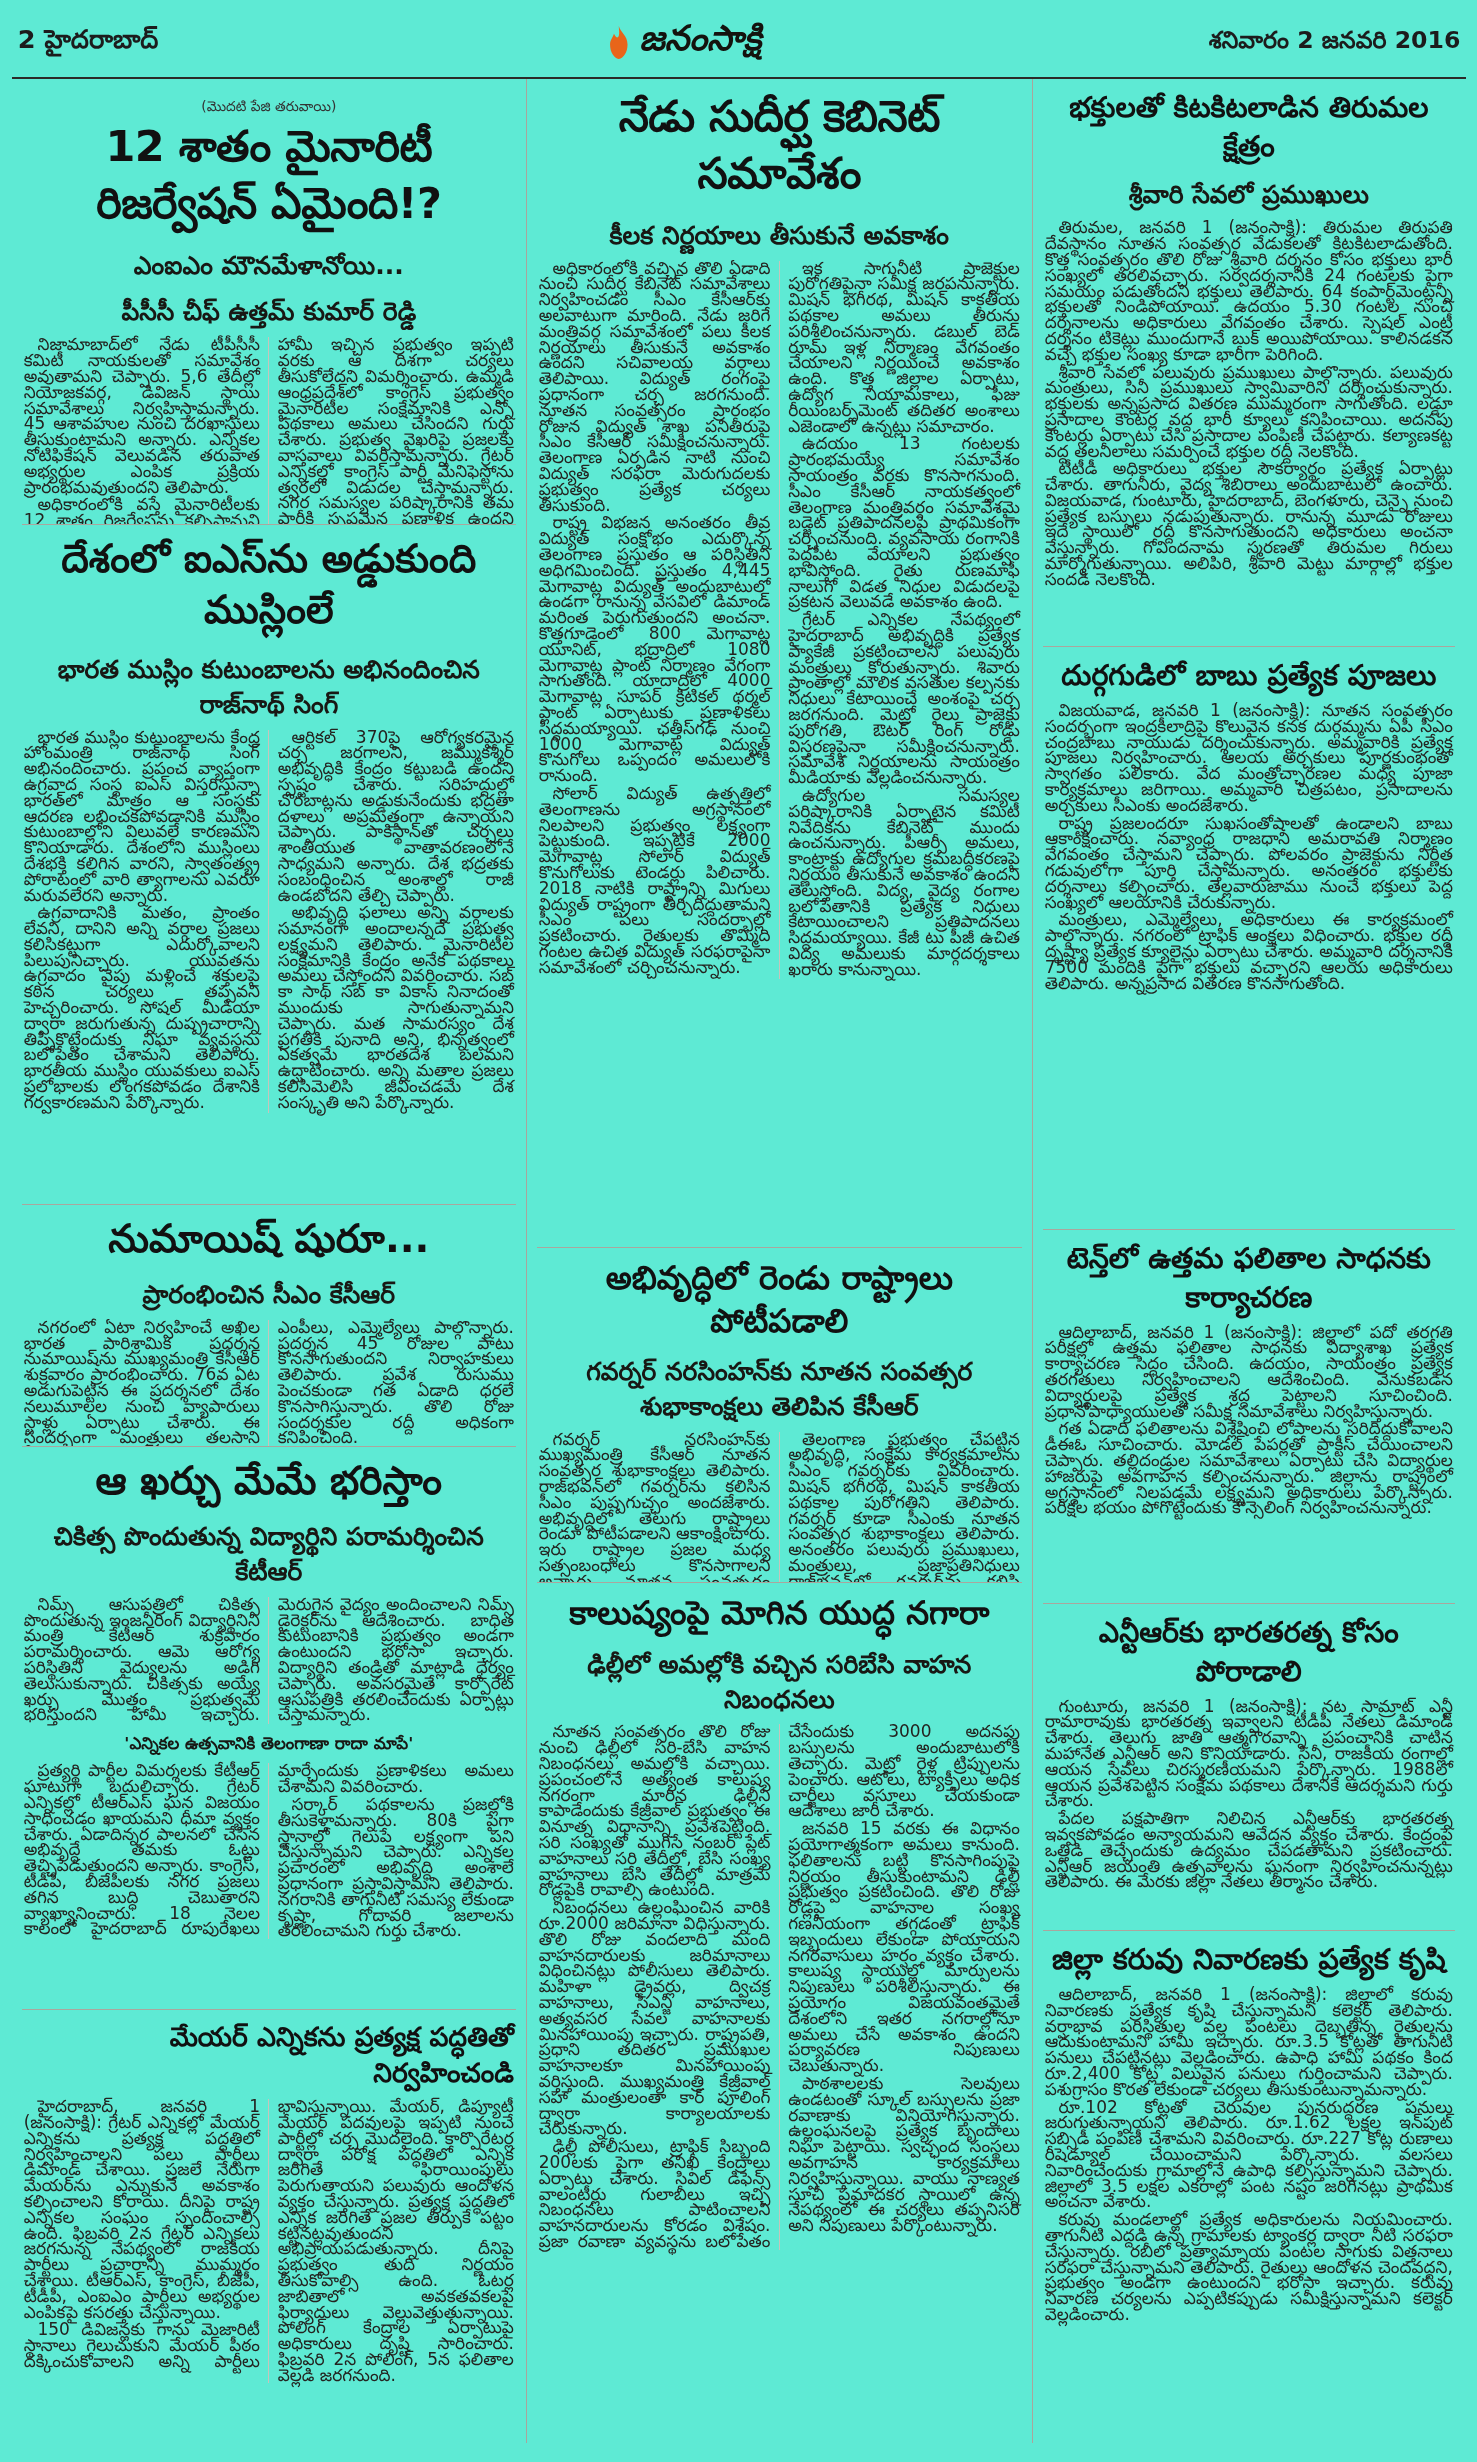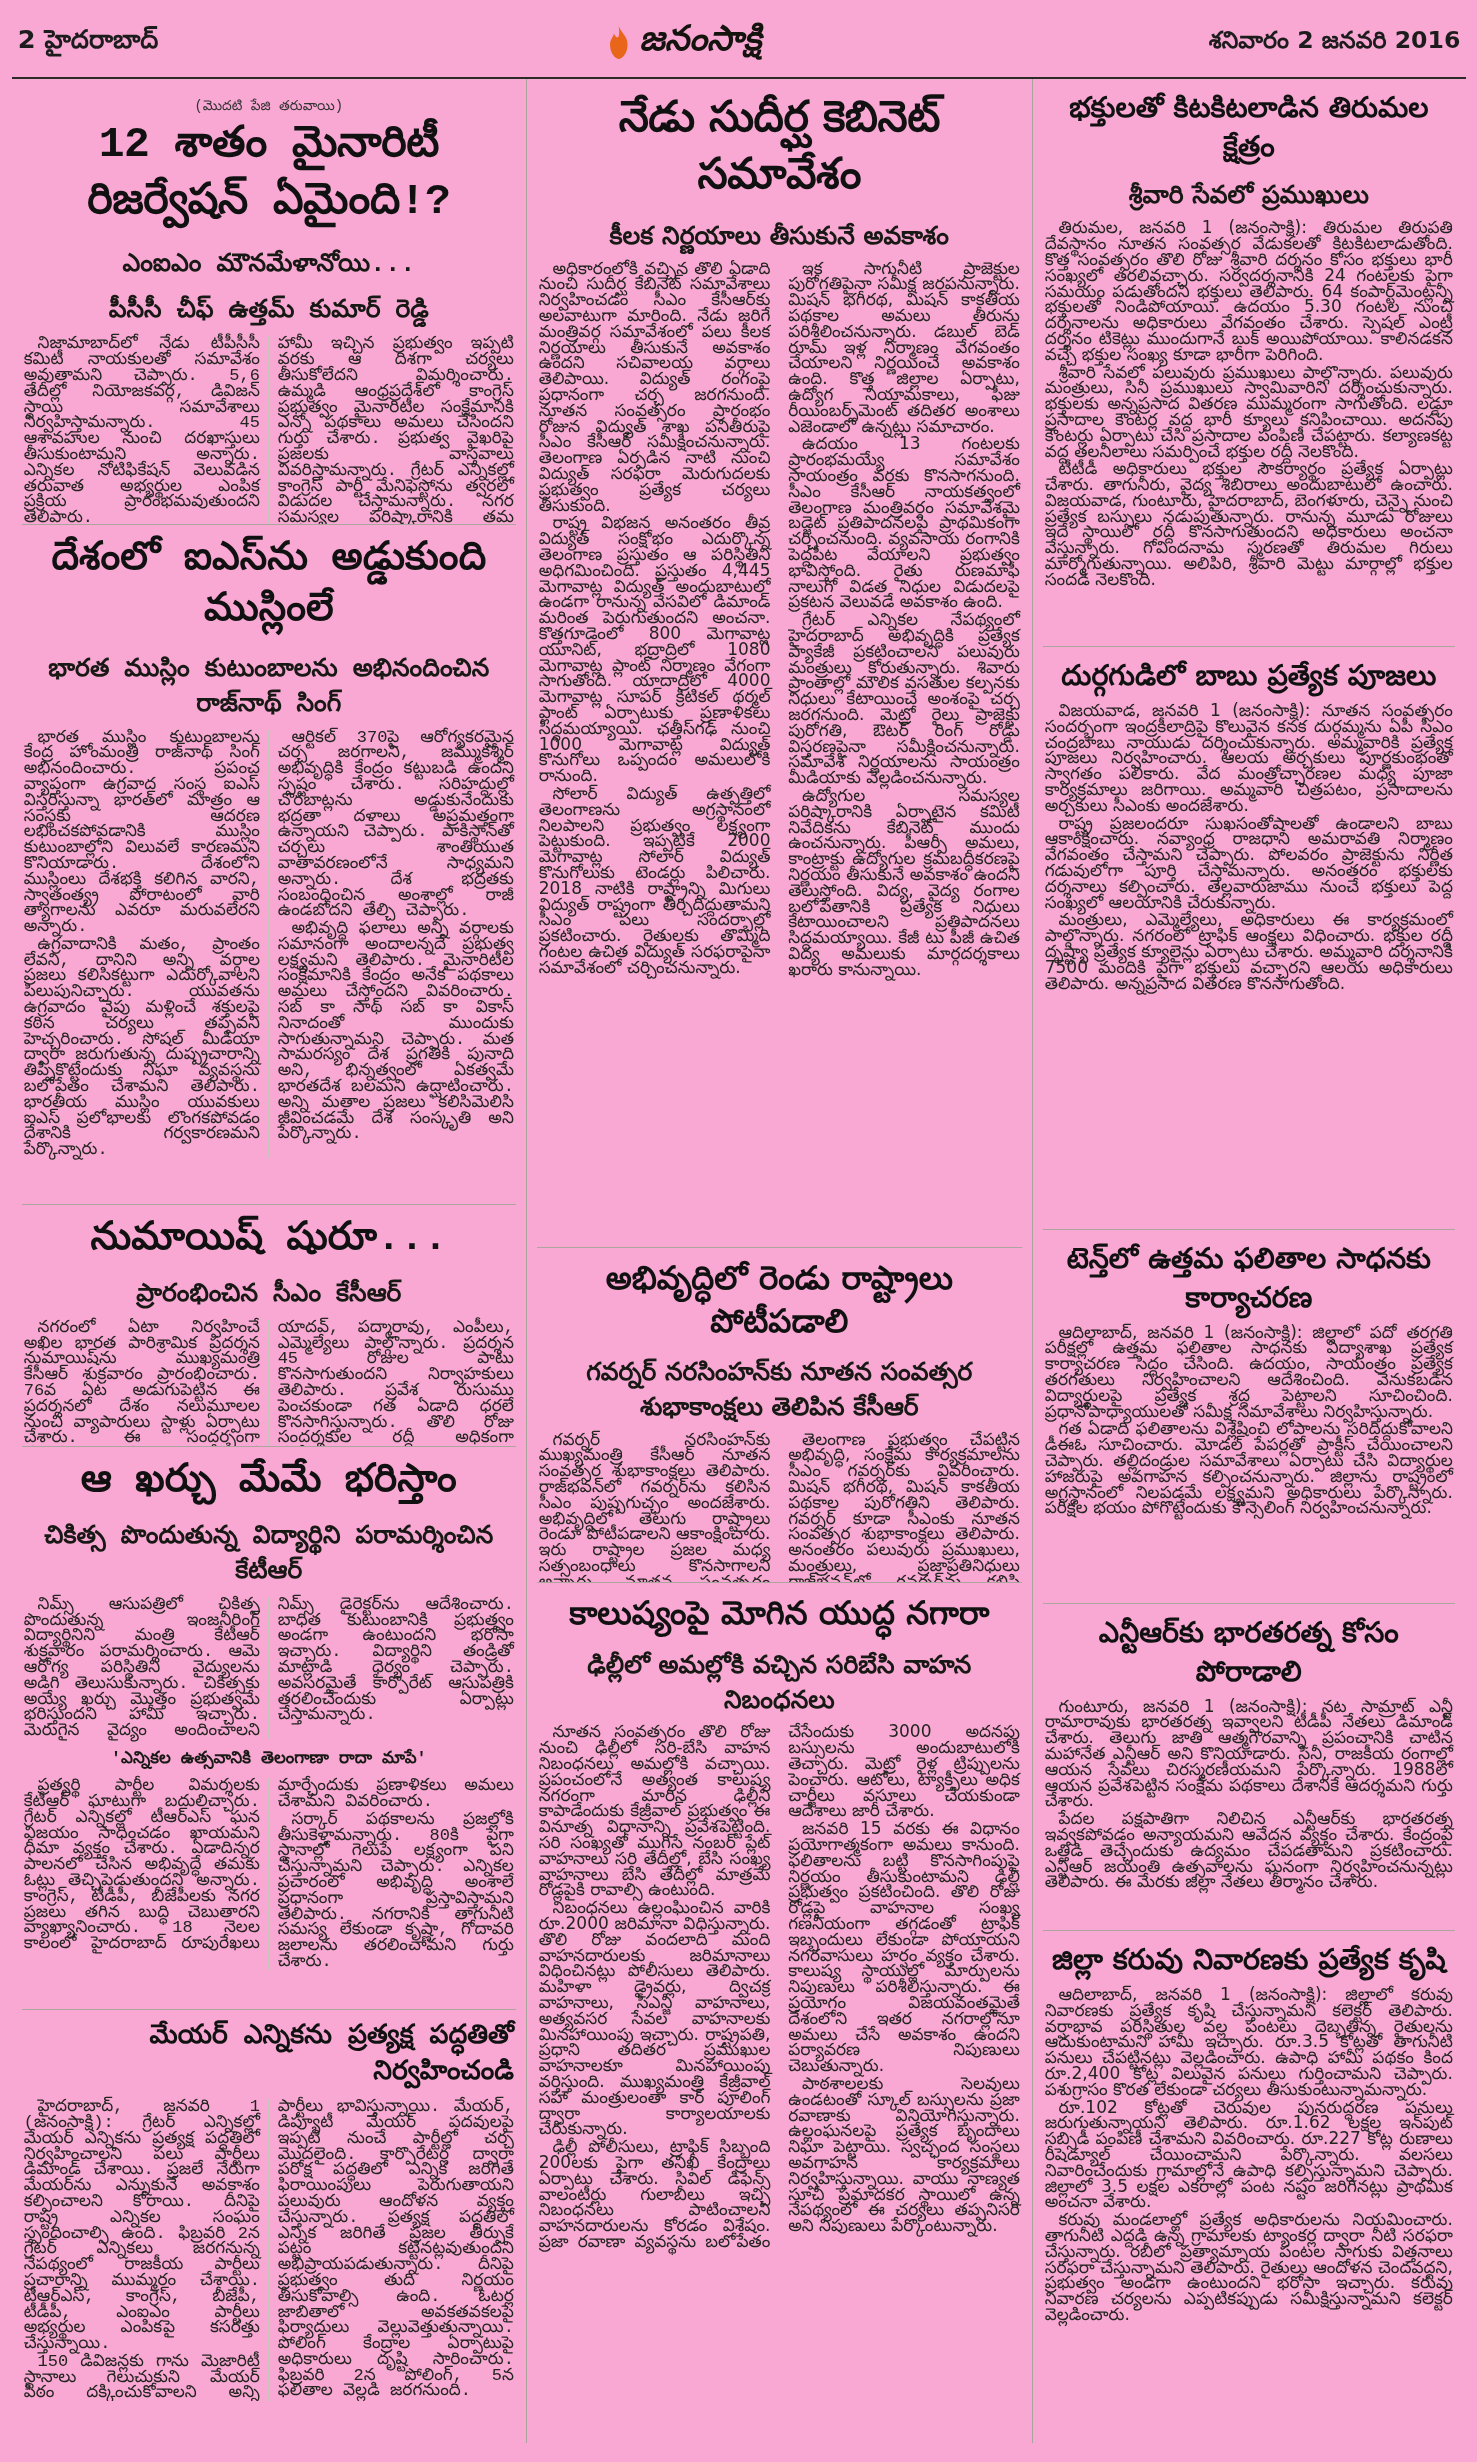--- a/index.html
+++ b/index.html
@@ -2,36 +2,36 @@
 <html><head>
 <meta charset="utf-8">
 <style>
   * { margin:0; padding:0; box-sizing:border-box; }
   html,body { width:1478px; }
   body {
     background:#efede7;
     font-family:"DejaVu Sans", sans-serif;
     color:#1c1c1c;
   }
-  .page { width:1478px; height:2463px; overflow:hidden; padding:3.9px 11.8px; background:#f9a8d4; }
+  .page { width:1478px; height:2463px; overflow:hidden; padding:3.9px 11.8px; background:#5eead4; }
 
   
   .masthead {
     display:flex; align-items:center; justify-content:space-between;
     padding:13.8px 5.9px 9.9px; border-bottom:2px solid #2b2b28;
   }
   .masthead .page-label { font-size:25.6px; font-weight:bold; }
   .masthead .date { font-size:23.6px; font-weight:bold; }
   .logo { display:flex; align-items:center; gap:7.9px; font-size:35px; font-weight:bold; font-style:italic; color:#14130e; }
   .logo svg { display:block; }
 
   
   .content { display:flex; height:2364px; }
   section.col { padding:0 9.9px; overflow:hidden; }
-  .col-left  { width:514px;font-family:Liberation Mono, monospace; }
+  .col-left  { width:514px; }
   .col-mid   { width:506px; border-left:1px solid #a9a59c; }
   .col-right { width:433px; border-left:1px solid #a9a59c; }
 
   article { overflow:hidden; padding:9.9px 2px 7.9px; }
   article + article { border-top:1px solid #aaa69d; }
 
   .cont-note { text-align:center; font-size:13.8px; color:#333; padding-top:9.9px; }
 
   h1,h2,h3 { font-weight:bold; color:#111; }
   .head-xl { font-size:43px; line-height:1.32; text-align:center; letter-spacing:-0.5px; }

